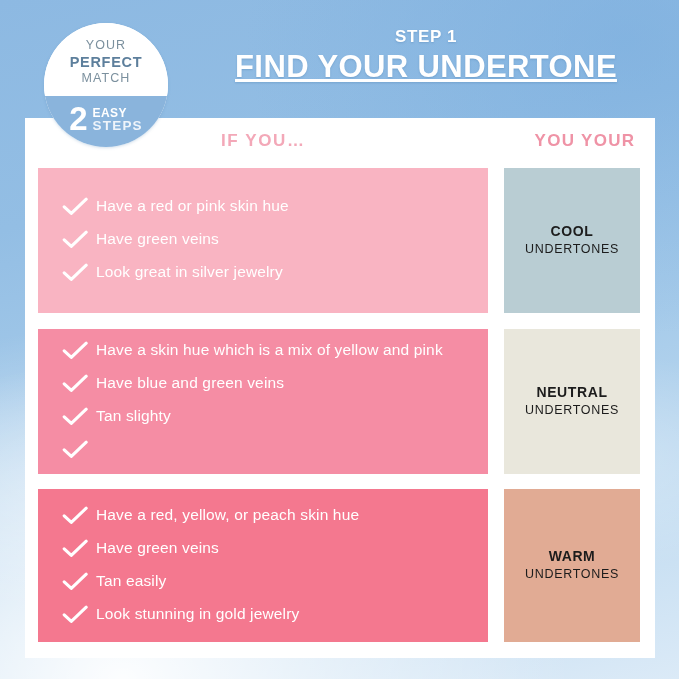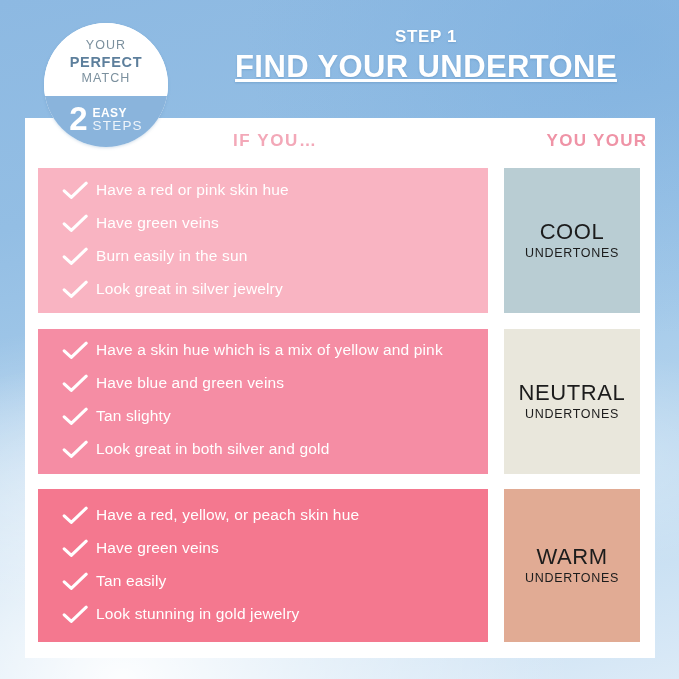--- a/index.html
+++ b/index.html
@@ -138,20 +138,21 @@
   .badge-easy {
     font-size: 12px;
     color: #ffffff;
     font-weight: bold;
     letter-spacing: 0.4px;
   }
   .badge-steps {
     font-size: 13.5px;
     color: #eef4fa;
     letter-spacing: 1.2px;
+    font-weight: bold;
   }
 
   
   .card {
     position: absolute;
     left: 25px;
     top: 118px;
     width: 630px;
     height: 540px;
     background: #ffffff;
@@ -159,21 +160,20 @@
   }
 
   
   .col-headers {
     position: absolute;
     left: 25px;
     top: 131px;
     width: 500px;
     height: 34px;
     z-index: 5;
-    margin-left: 12px;
   }
   .hdr-if {
     position: absolute;
     left: 196px;
     top: 0;
     font-size: 17px;
     font-weight: bold;
     color: #f3a8b8;
     letter-spacing: 1.6px;
   }
@@ -245,22 +245,22 @@
   .swatch {
     flex: 0 0 auto;
     width: 136px;
     display: flex;
     flex-direction: column;
     align-items: center;
     justify-content: center;
     box-sizing: border-box;
   }
   .swatch-title {
-    font-size: 22px;
-    font-weight: normal;
+    font-size: 14px;
+    font-weight: bold;
     color: #1c1c1c;
     letter-spacing: 0.6px;
     line-height: 1.1;
   }
   .swatch-sub {
     font-size: 12.5px;
     color: #1c1c1c;
     letter-spacing: 0.7px;
     line-height: 1.2;
     margin-top: 2px;
@@ -310,26 +310,20 @@
           <div class="check-item">
             <span class="check-mark"><svg viewBox="0 0 26 20" width="26" height="20" aria-hidden="true">
                 <path d="M2.2 9.8 L9.3 16.4 L24.2 2.2" fill="none" stroke="#ffffff" stroke-width="3.1" stroke-linecap="round" stroke-linejoin="round"></path>
               </svg></span>
             <span class="check-text">Have green veins</span>
           </div>
           <div class="check-item">
             <span class="check-mark"><svg viewBox="0 0 26 20" width="26" height="20" aria-hidden="true">
                 <path d="M2.2 9.8 L9.3 16.4 L24.2 2.2" fill="none" stroke="#ffffff" stroke-width="3.1" stroke-linecap="round" stroke-linejoin="round"></path>
               </svg></span>
-            <span class="check-text">Burn easily in the sun</span>
-          </div>
-          <div class="check-item">
-            <span class="check-mark"><svg viewBox="0 0 26 20" width="26" height="20" aria-hidden="true">
-                <path d="M2.2 9.8 L9.3 16.4 L24.2 2.2" fill="none" stroke="#ffffff" stroke-width="3.1" stroke-linecap="round" stroke-linejoin="round"></path>
-              </svg></span>
             <span class="check-text">Look great in silver jewelry</span>
           </div>
         </div>
         <div class="swatch-gap"></div>
         <div class="swatch" style="background: rgb(185, 205, 211);">
           <div class="swatch-title" style="color: rgb(28, 28, 28);">COOL</div>
           <div class="swatch-sub" style="color: rgb(28, 28, 28);">UNDERTONES</div>
         </div>
       </div>
       <div class="row row-2">
@@ -349,21 +343,20 @@
           <div class="check-item">
             <span class="check-mark"><svg viewBox="0 0 26 20" width="26" height="20" aria-hidden="true">
                 <path d="M2.2 9.8 L9.3 16.4 L24.2 2.2" fill="none" stroke="#ffffff" stroke-width="3.1" stroke-linecap="round" stroke-linejoin="round"></path>
               </svg></span>
             <span class="check-text">Tan slighty</span>
           </div>
           <div class="check-item">
             <span class="check-mark"><svg viewBox="0 0 26 20" width="26" height="20" aria-hidden="true">
                 <path d="M2.2 9.8 L9.3 16.4 L24.2 2.2" fill="none" stroke="#ffffff" stroke-width="3.1" stroke-linecap="round" stroke-linejoin="round"></path>
               </svg></span>
-            <span class="check-text">Look great in both silver and gold</span>
           </div>
         </div>
         <div class="swatch-gap"></div>
         <div class="swatch" style="background: rgb(233, 231, 220);">
           <div class="swatch-title" style="color: rgb(28, 28, 28);">NEUTRAL</div>
           <div class="swatch-sub" style="color: rgb(28, 28, 28);">UNDERTONES</div>
         </div>
       </div>
       <div class="row row-3">
         <div class="checklist" style="background: rgb(244, 120, 143);">

